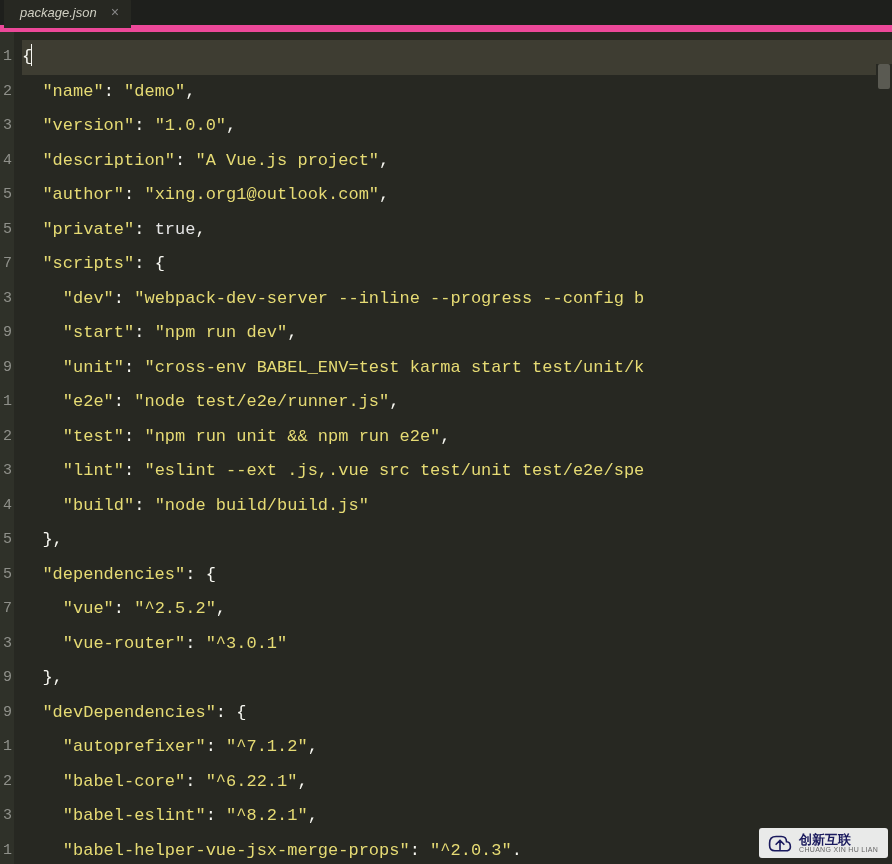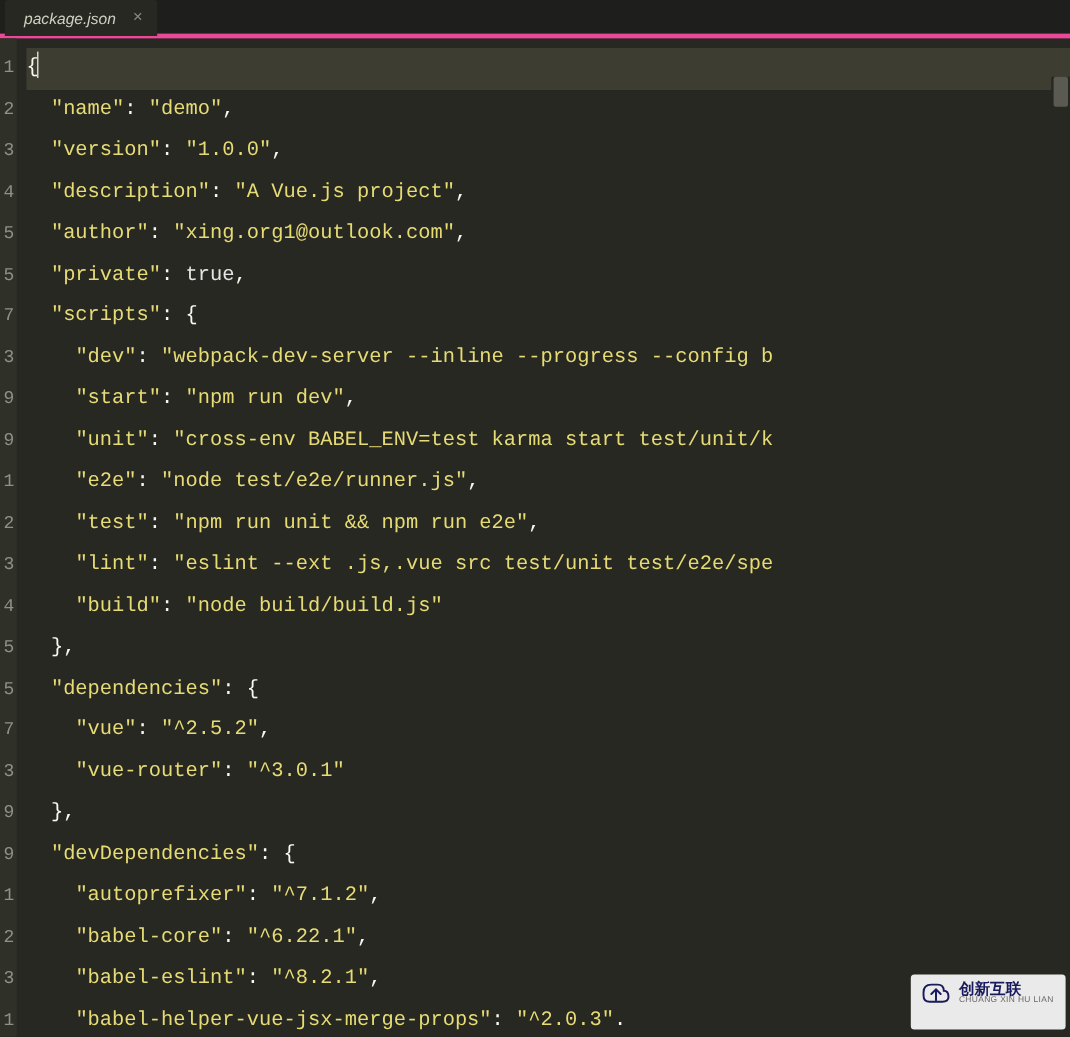--- a/index.html
+++ b/index.html
@@ -10,22 +10,22 @@
   width: 892px;
   height: 864px;
   overflow: hidden;
   color: #e6db74;
   position: relative;
 }
 .tab-bar {
   background: #1e1f1c;
   height: 32px;
   display: flex;
-  align-items: flex-start;
-  border-bottom: 4px solid #ec4899;
+  align-items: center;
+  border-bottom: 7px solid #ec4899;
 }
 .tab {
   background: #272822;
   height: 30px;
   padding: 0 12px 0 16px;
   display: flex;
   align-items: center;
   gap: 14px;
   border-top-right-radius: 3px;
   border-top-left-radius: 3px;
@@ -104,21 +104,21 @@
   width: 12px;
   height: 25px;
   background: #5a5a52;
   border-radius: 2px;
 }
 .watermark {
   position: absolute;
   right: 4px;
   bottom: 6px;
   background: rgba(255,255,255,0.9);
-  padding: 4px 10px 20px 8px;
+  padding: 4px 10px 4px 8px;
   display: flex;
   align-items: center;
   gap: 6px;
   font-family: sans-serif;
   font-size: 12px;
   color: #333;
   border-radius: 3px;
 }
 .watermark svg { width: 26px; height: 22px; }
 .wm-text { display:flex; flex-direction:column; line-height:1; }

